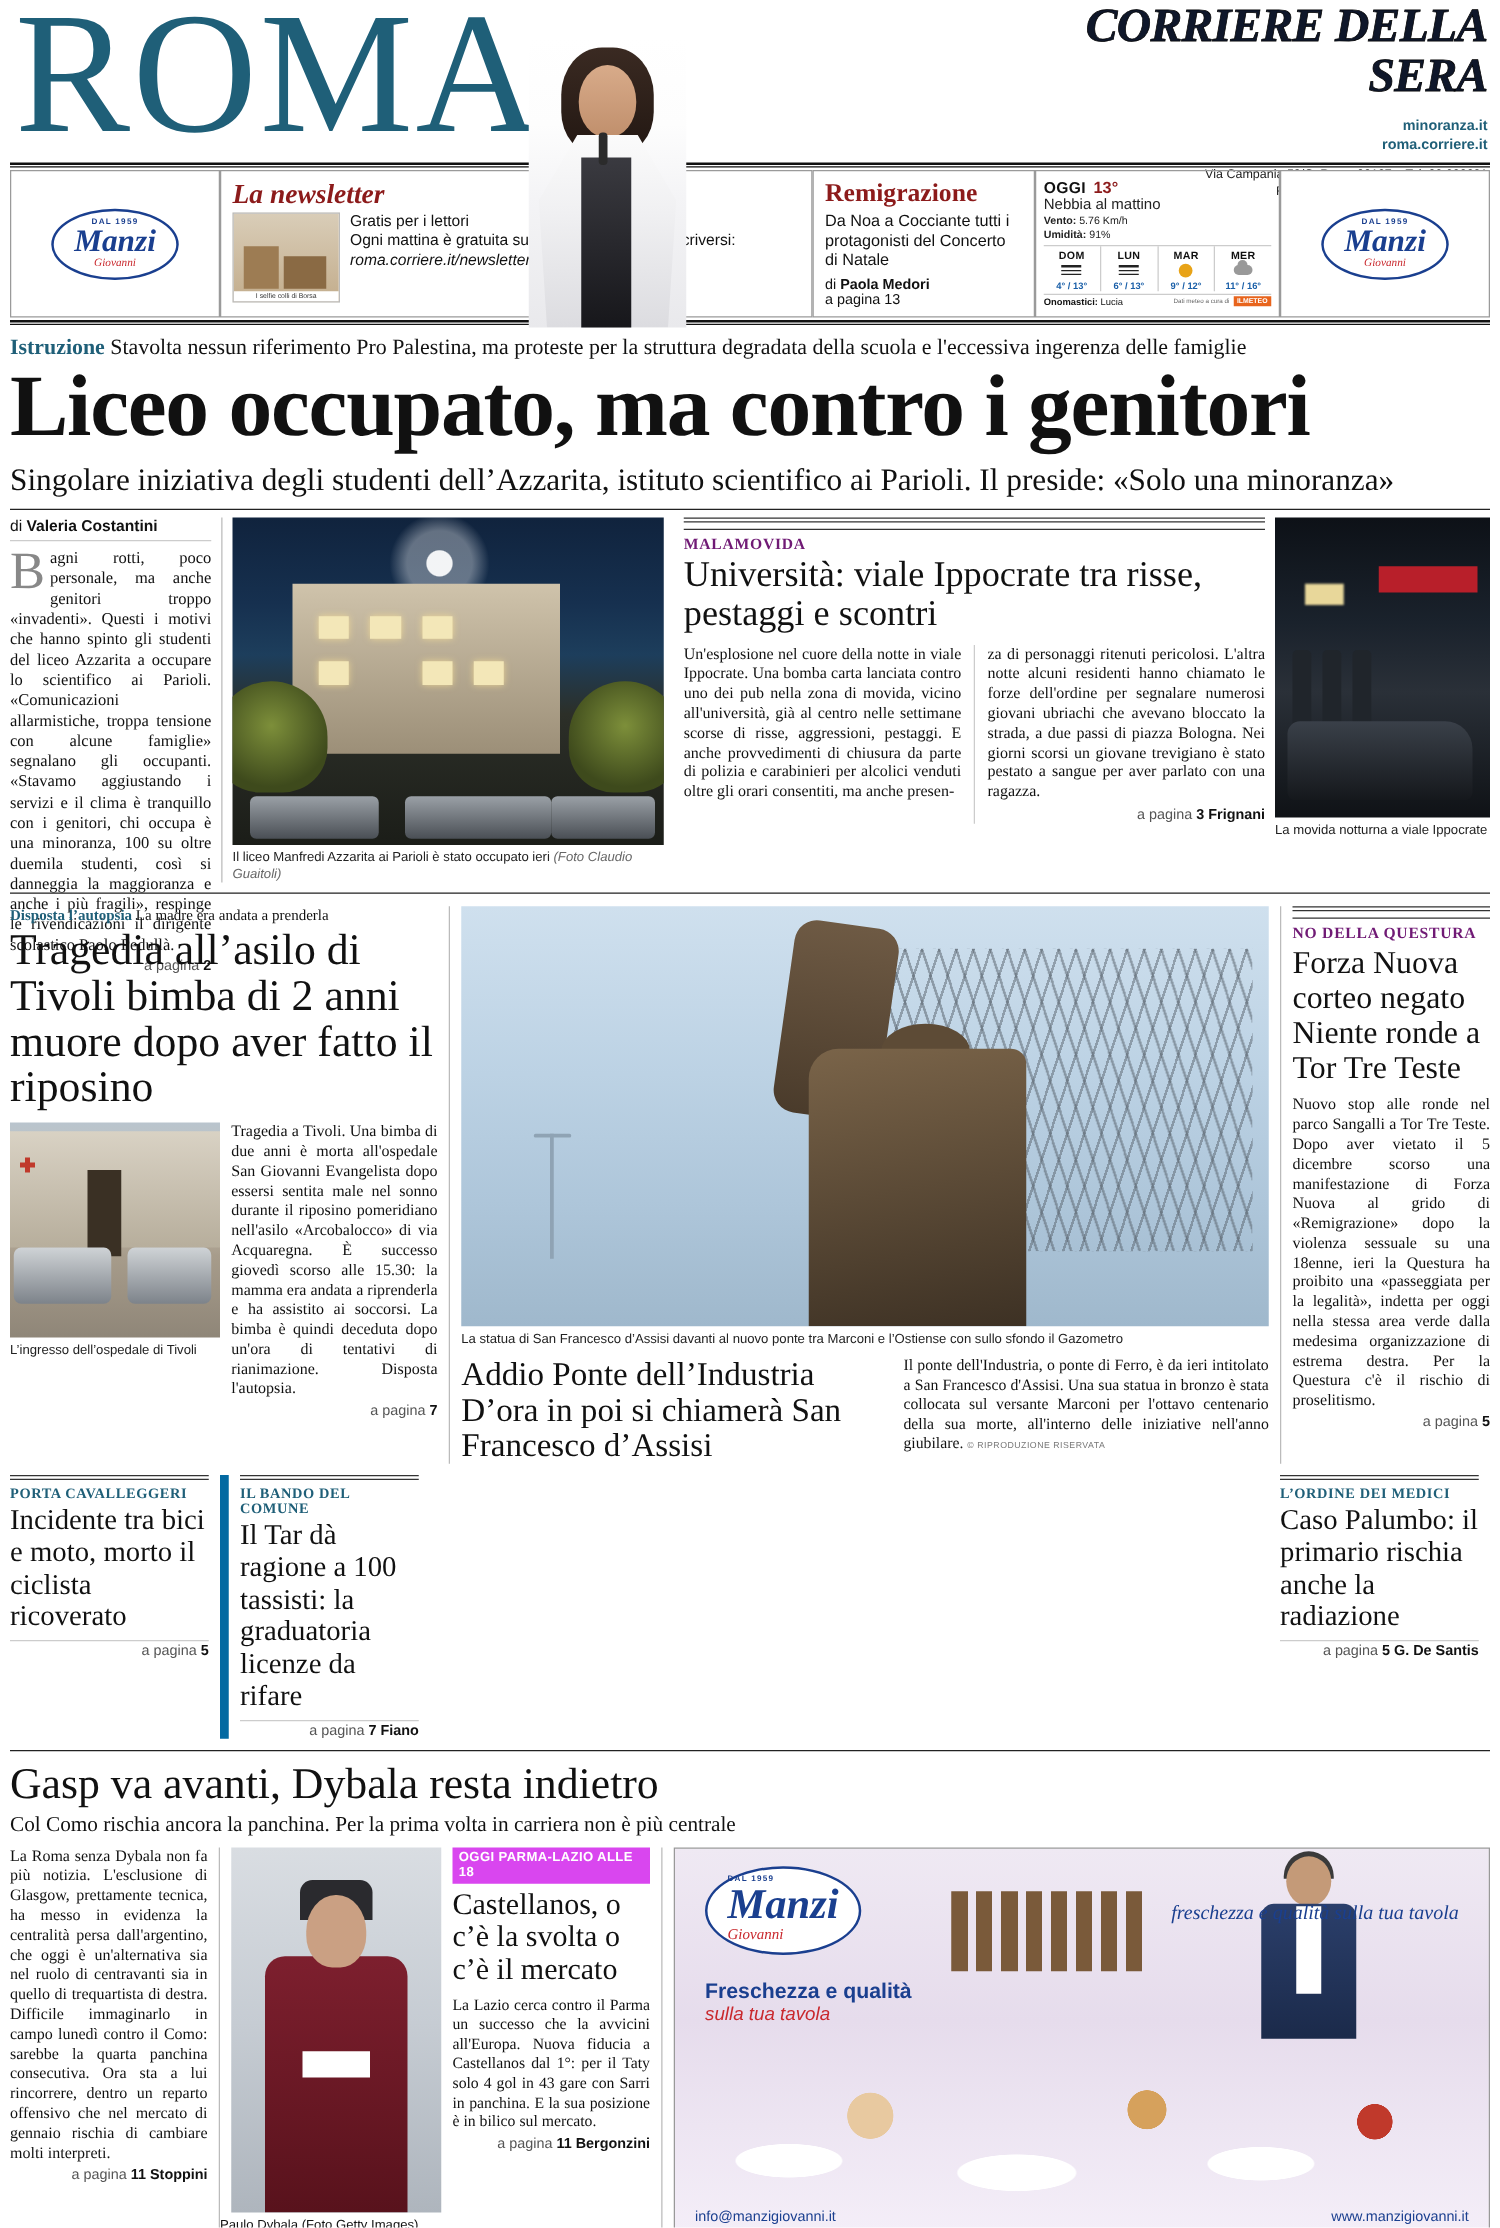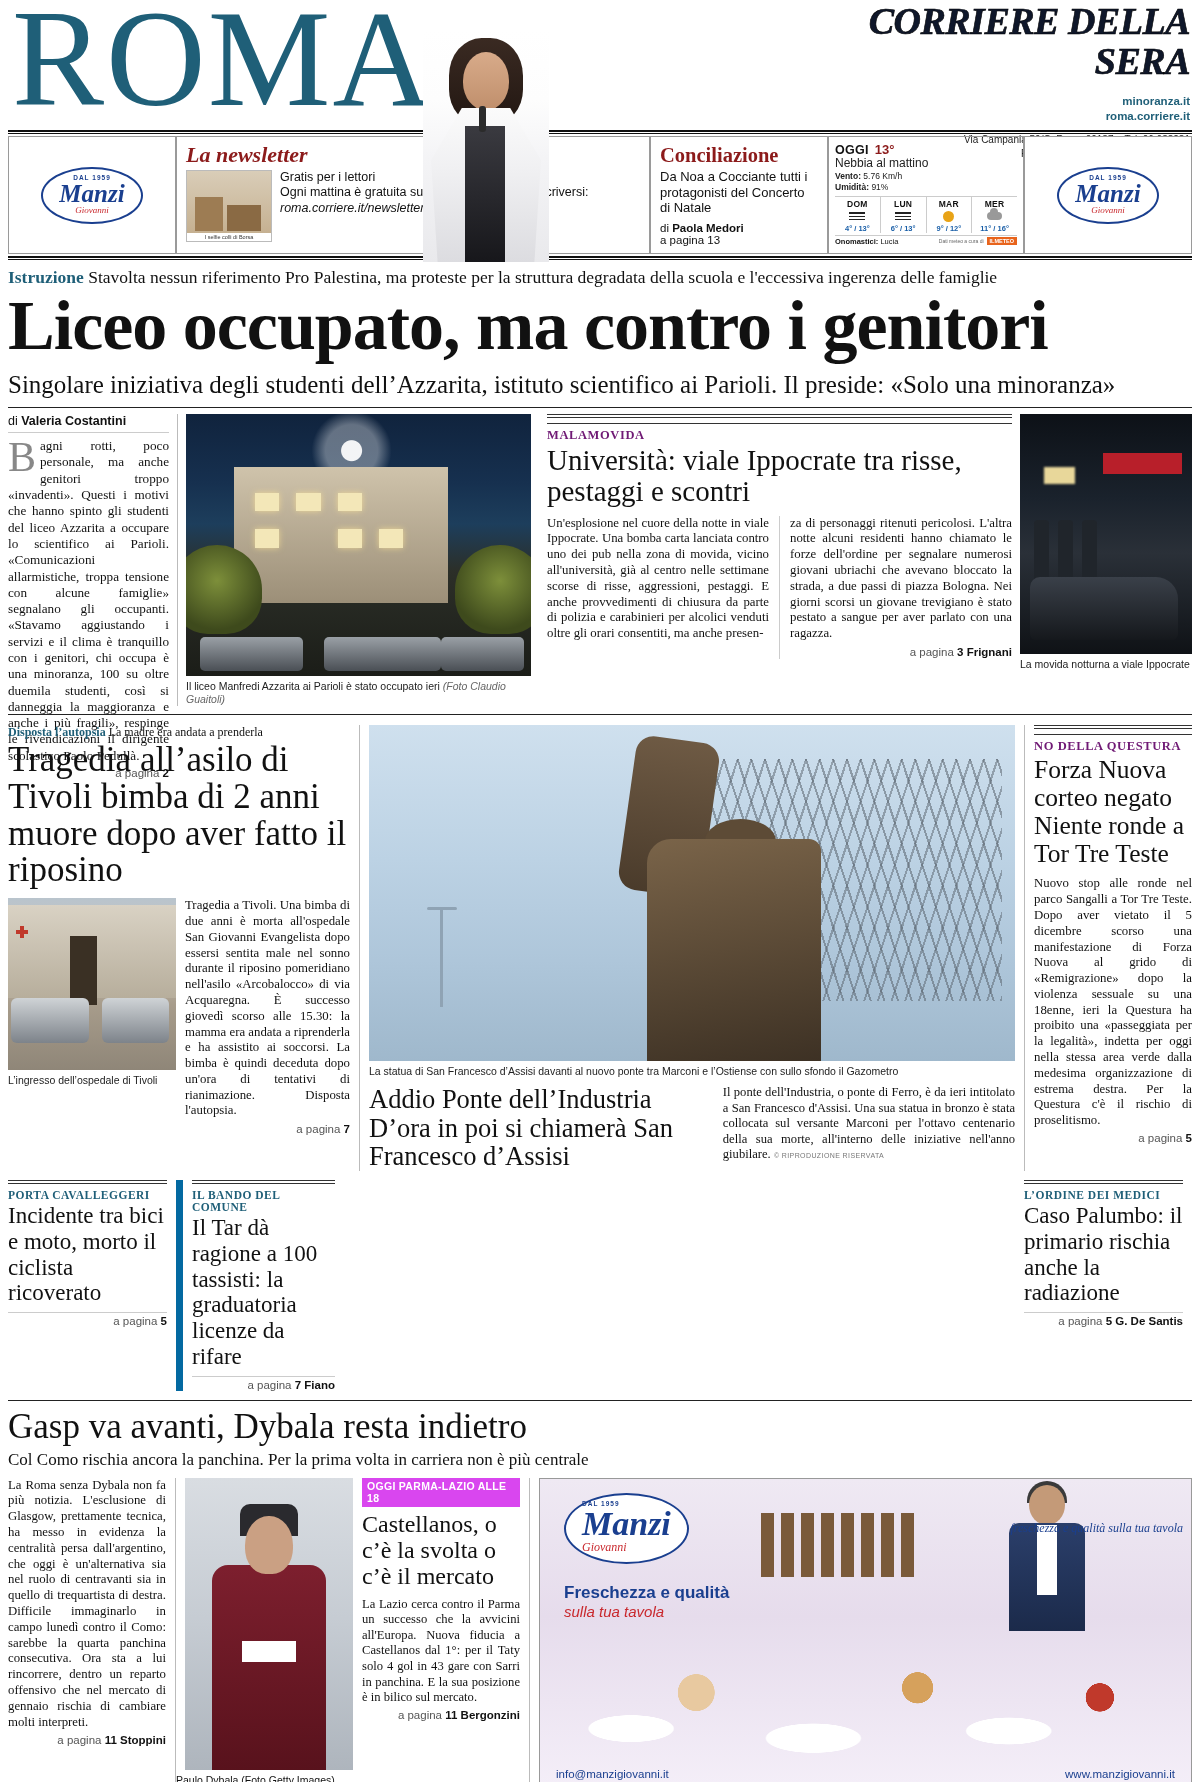--- a/index.html
+++ b/index.html
@@ -245,21 +245,21 @@
     background: linear-gradient(180deg,#efe9f3 0%, #e6dcec 45%, #f4eef8 100%); }
   .adb-logo { position:absolute; left:24px; top:14px; }
   .adb-man { position:absolute; right:96px; top:6px; width:96px; height:146px; }
   .adb-man .h { position:absolute; left:30px; top:0; width:36px; height:40px; background:#c49a78; border-radius:50%; }
   .adb-man .hair { position:absolute; left:28px; top:-4px; width:40px; height:22px; background:#3a3a3a; border-radius:20px 20px 0 0; }
   .adb-man .suit { position:absolute; left:10px; top:38px; width:76px; height:108px; background:linear-gradient(180deg,#2b3f6b,#1b2a4a); border-radius:10px 10px 0 0; }
   .adb-man .shirt { position:absolute; left:38px; top:40px; width:20px; height:70px; background:#fff; }
   .adb-claim { position:absolute; left:24px; top:104px; font-family:"Liberation Sans",sans-serif; color:#1a3f8f; }
   .adb-claim .l1 { font-size:17px; font-weight:700; }
   .adb-claim .l2 { font-size:15px; font-style:italic; color:#c9282d; }
-  .adb-right-claim { position:absolute; right:8px; top:42px; text-align:center; font-family:"Liberation Serif",serif; font-style:italic; color:#1a3f8f; font-size:12px; line-height:1.25; }
+  .adb-right-claim { position:absolute; right:24px; top:42px; text-align:center; font-family:"Liberation Serif",serif; font-style:italic; color:#1a3f8f; font-size:16px; line-height:1.25; }
   .adb-food { position:absolute; left:0; right:0; bottom:30px; height:120px;
     background: radial-gradient(ellipse 70px 22px at 14% 78%, #fff 0 60%, rgba(255,255,255,0) 62%),
                 radial-gradient(ellipse 78px 24px at 42% 86%, #fff 0 60%, rgba(255,255,255,0) 62%),
                 radial-gradient(ellipse 70px 22px at 72% 80%, #fff 0 60%, rgba(255,255,255,0) 62%),
                 radial-gradient(circle 26px at 24% 48%, #e8c9a0 0 70%, rgba(0,0,0,0) 72%),
                 radial-gradient(circle 22px at 58% 44%, #d6a15c 0 70%, rgba(0,0,0,0) 72%),
                 radial-gradient(circle 20px at 86% 52%, #c0392b 0 70%, rgba(0,0,0,0) 72%); }
   .adb-jars { position:absolute; left:34%; top:34px; width:24%; height:64px;
     background: repeating-linear-gradient(90deg, #7a5a3a 0 13px, rgba(0,0,0,0) 13px 20px); }
   .adb-foot { position:absolute; left:0; right:0; bottom:0; display:flex; justify-content:space-between;
@@ -317,21 +317,21 @@
         </div>
         <div class="nl-text">
           <div>Gratis per i lettori</div>
           <div>Ogni mattina è gratuita sulla vostra email. Per iscriversi:</div>
           <div class="it">roma.corriere.it/newsletter</div>
         </div>
       </div>
     </div>
 
     <div class="promo-cell concil">
-      <div class="con-title">Conciliazione</div>
+      <div class="con-title">Remigrazione</div>
       <div class="con-desc">Da Noa a Cocciante tutti i protagonisti del Concerto di Natale</div>
       <div class="con-by">
         <span>di </span><b>Paola Medori</b>
       </div>
       <div class="con-page">a pagina 13</div>
     </div>
 
     <div class="promo-cell weather">
       <div class="w-today">
         <span class="w-oggi">OGGI</span>

